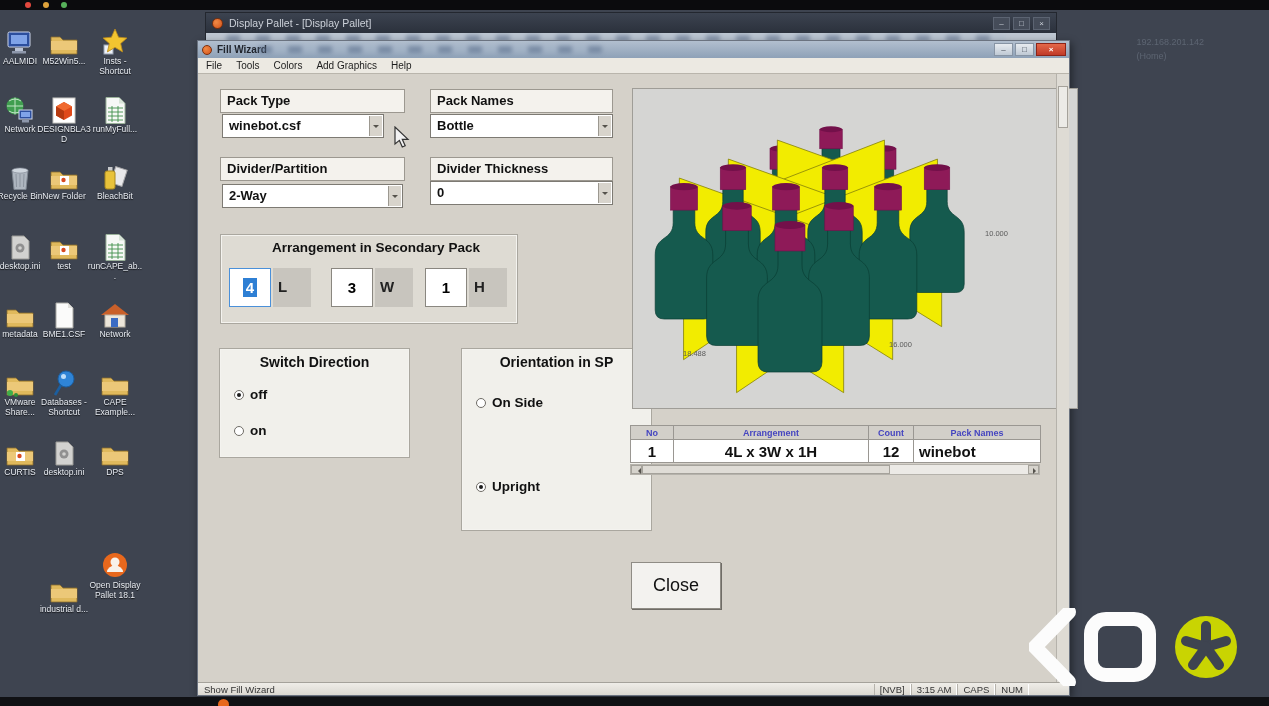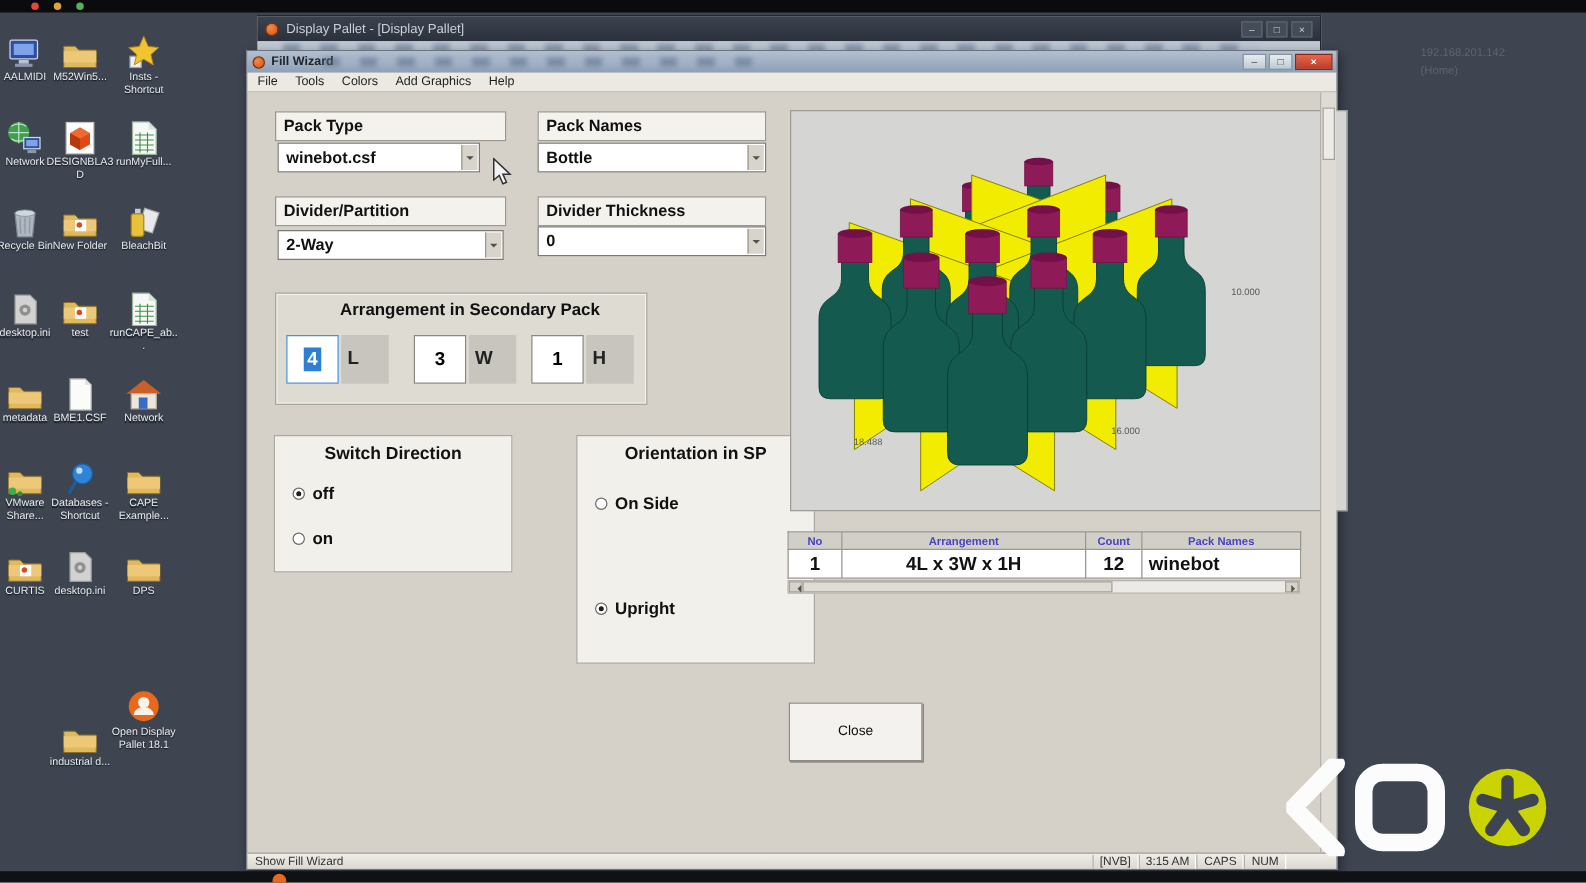--- a/index.html
+++ b/index.html
@@ -82,22 +82,22 @@
   .hscroll { position:absolute; left:432px; top:390px; width:410px; height:11px; background:#eceae6; border:1px solid #b5b2ab; }
   .hs-arrow { position:absolute; top:0; width:11px; height:9px; background:#d6d3cc; border:1px solid #a5a29b; }
   .hs-thumb { position:absolute; left:11px; top:0; width:248px; height:9px; background:#dfdcd6; border:1px solid #a5a29b; }
   .tri { width:0; height:0; position:absolute; top:2px; }
 
   
   .vscroll { position:absolute; right:0; top:33px; bottom:13px; width:13px; background:#dedbd4; border-left:1px solid #b5b2ab; }
   .vs-thumb { position:absolute; left:1px; top:12px; width:10px; height:42px; background:#ecebe7; border:1px solid #a5a29b; }
 
   
-  .close-btn { position:absolute; left:433px; top:488px; width:107px; height:47px; background:#f3f2ef;
-    border:1px solid #8f8c85; box-shadow:1px 1px 0 #6f6c66; font-size:11px; color:#111; text-align:center; line-height:45px; cursor:pointer; }
+  .close-btn { position:absolute; left:433px; top:488px; width:90px; height:47px; background:#f3f2ef;
+    border:1px solid #8f8c85; box-shadow:1px 1px 0 #6f6c66; font-size:18px; color:#111; text-align:center; line-height:45px; cursor:pointer; }
 
   
   .statusbar { position:absolute; left:0; bottom:0; width:100%; height:13px; background:linear-gradient(#efede8,#dbd8d1);
     border-top:1px solid #a5a29b; display:flex; align-items:center; font-size:9.5px; color:#333; }
   .status-left { padding-left:6px; flex:1; }
   .status-cell { border-left:1px solid #b5b2ab; border-right:1px solid #fff; padding:0 5px; height:11px; line-height:11px; }
 
   
   .taskbar { position:absolute; left:0; bottom:0; width:1269px; height:9px; background:#101114; z-index:20; }
   .task-dot { position:absolute; left:218px; bottom:-4px; width:11px; height:11px; border-radius:50%; background:#e8681c; }

